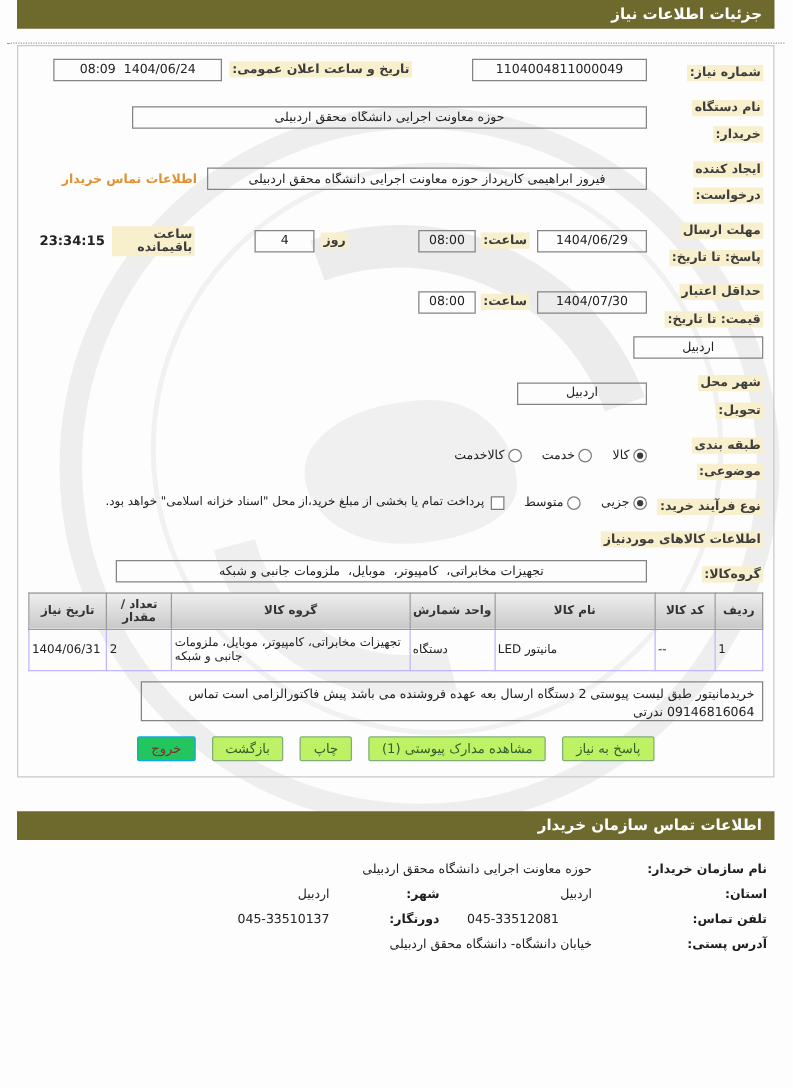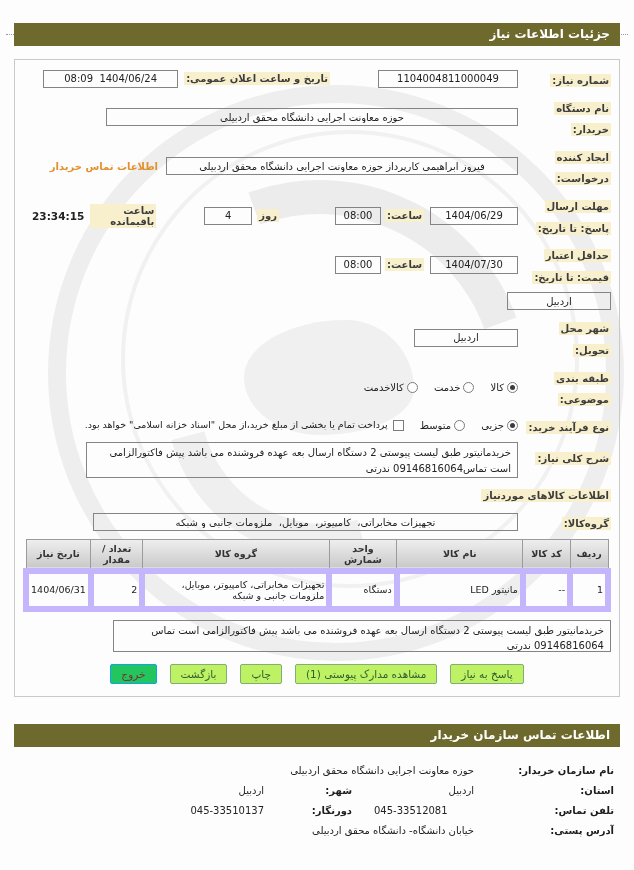--- a/index.html
+++ b/index.html
@@ -9,42 +9,42 @@
 
   
   .watermark{position:absolute;top:70px;right:-10px;width:650px;height:620px;z-index:0;pointer-events:none;}
   .wm-ring{position:absolute;top:15px;right:20px;width:540px;height:540px;border:18px solid #eeeeee;border-radius:50%;}
   .wm-ring2{top:60px;right:65px;width:450px;height:450px;border-width:4px;border-color:#f1f1f1;}
   .wm-arc{position:absolute;top:110px;right:115px;width:350px;height:350px;border:34px solid transparent;border-top-color:#ececec;border-radius:50%;transform:rotate(25deg);}
   .wm-arc2{top:170px;right:160px;width:250px;height:250px;border-top-color:#efefef;transform:rotate(210deg);}
   .wm-blob{position:absolute;top:250px;right:230px;width:170px;height:115px;background:#f0f0f0;border-radius:60% 40% 55% 45%/50% 60% 40% 50%;}
 
   .bar{position:relative;z-index:2;margin:0 14px;background:#6e6a2e;color:#fff;font-weight:bold;font-size:12px;padding:4px 10px;height:15px;line-height:15px;}
-  .bar1{margin-top:23px;}
+  .bar1{}
   .bar2{margin-top:27px;}
 
   .panel{position:relative;z-index:1;margin:13px 14px 0;border:1px solid #c9c9c9;padding:8px 6px 12px;background:transparent;}
   .row{display:flex;align-items:center;margin:0 2px 6px;}
   .row.top{align-items:flex-start;}
   .lblcol{flex:0 0 86px;margin-left:7px;text-align:right;line-height:1.35;}
   .lbl{display:inline;background:#f8f0cd;color:#3c3c3c;font-weight:bold;font-size:10px;padding:1px 2px;-webkit-box-decoration-break:clone;box-decoration-break:clone;}
   .inp{border:1px solid #848484;background:transparent;height:18px;box-sizing:border-box;font-family:inherit;font-size:10px;text-align:center;color:#222;padding:0 3px;}
   .tarea{border:1px solid #848484;background:transparent;font-size:10px;line-height:1.55;padding:2px 6px;text-align:right;color:#222;box-sizing:border-box;overflow:hidden;}
   .link-orange{color:#e1922f;font-weight:bold;font-size:10px;white-space:nowrap;cursor:pointer;}
   .radio{flex:0 0 auto;width:11px;height:11px;border:1px solid #7b7b7b;border-radius:50%;background:#fff;display:inline-flex;align-items:center;justify-content:center;margin-left:3px;box-sizing:border-box;}
   .radio .dot{width:5px;height:5px;border-radius:50%;background:#3c3c3c;display:none;}
   .radio.checked .dot{display:block;}
   .opt-label{font-size:10px;margin-left:16px;color:#222;}
   .cbox{flex:0 0 auto;width:11px;height:11px;border:1px solid #7b7b7b;background:#fff;margin-left:5px;box-sizing:border-box;}
   .note{font-size:9.5px;color:#222;line-height:1.3;}
   .section-lbl{margin:2px 2px 8px;}
 
   table.goods{width:calc(100% - 4px);margin:2px 2px 8px;border-collapse:collapse;position:relative;z-index:1;}
   table.goods th{background:linear-gradient(#efefef,#c9c9c9);border:1px solid #9b9b9b;font-size:9.5px;font-weight:bold;padding:3px 2px;color:#333;}
-  table.goods td{border:6px solid #c4b5fd;font-size:9.5px;text-align:right;padding:5px 2px;color:#222;margin-left:28px;}
+  table.goods td{border:1px solid #c4b5fd;font-size:9.5px;text-align:left;padding:5px 2px;color:#222;margin-left:28px;}
 
   .btnrow{display:flex;justify-content:center;gap:13px;margin-top:12px;}
   .btn{font-family:inherit;font-size:10.5px;padding:3px 10px;border-radius:2px;cursor:pointer;}
   .btn-green{background:#bef264;border:1px solid #7fae77;color:#2f5f2f;}
   .btn-pink{background:#22c55e;border:1px solid #0ea5e9;color:#7c3030;}
 
   .contact{position:relative;z-index:1;padding:18px 20px 0;}
   .c-row{display:flex;align-items:center;margin-bottom:9px;font-size:10px;column-gap:22px;}
   .c-lbl{flex:0 0 118px;font-weight:bold;color:#1d1d1d;}
   .c-val{color:#222;}
@@ -146,24 +146,20 @@
       <span class="radio checked">
           <span class="dot"></span>
         </span>
       <span class="opt-label">جزیی</span>
       <span class="radio"></span>
       <span class="opt-label">متوسط</span>
       <span class="cbox"></span>
       <span class="note" style="max-width:330px;">پرداخت تمام یا بخشی از مبلغ خرید،از محل "اسناد خزانه اسلامی" خواهد بود.</span>
     </div>
 
-    <div class="row top">
-      <div class="lblcol" style="padding-top:4px;"><span class="lbl">شرح کلی نیاز:</span></div>
-      <div class="tarea" style="width:432px;height:36px;">خریدمانیتور  طبق لیست پیوستی  2   دستگاه ارسال بعه عهده فروشنده می باشد پیش  فاکتورالزامی است تماس09146816064  ندرتی</div>
-    </div>
 
     <div class="section-lbl">
       <span class="lbl">اطلاعات کالاهای موردنیاز</span>
     </div>
 
     <div class="row">
       <div class="lblcol"><span class="lbl">گروه‌کالا:</span></div>
       <input class="inp" style="width: 425px;" readonly="" value="تجهیزات مخابراتی،  کامپیوتر،  موبایل،  ملزومات جانبی و شبکه">
     </div>
 

